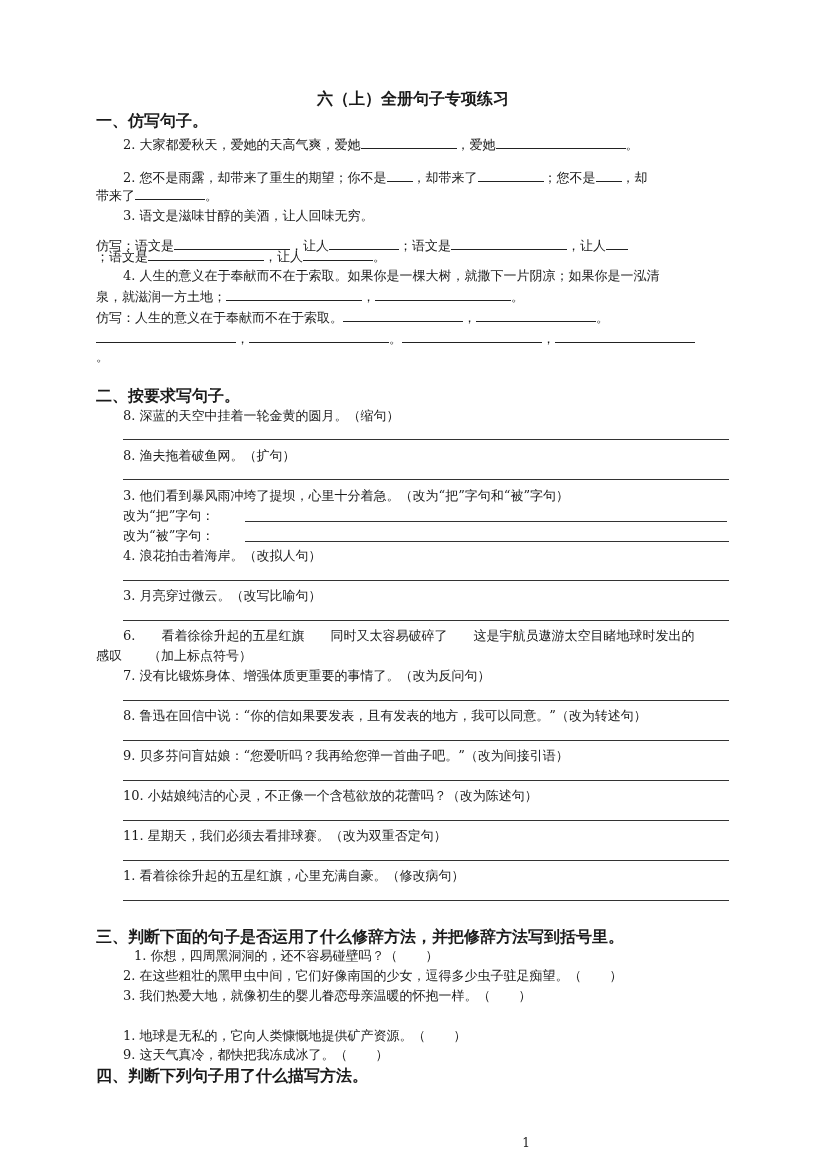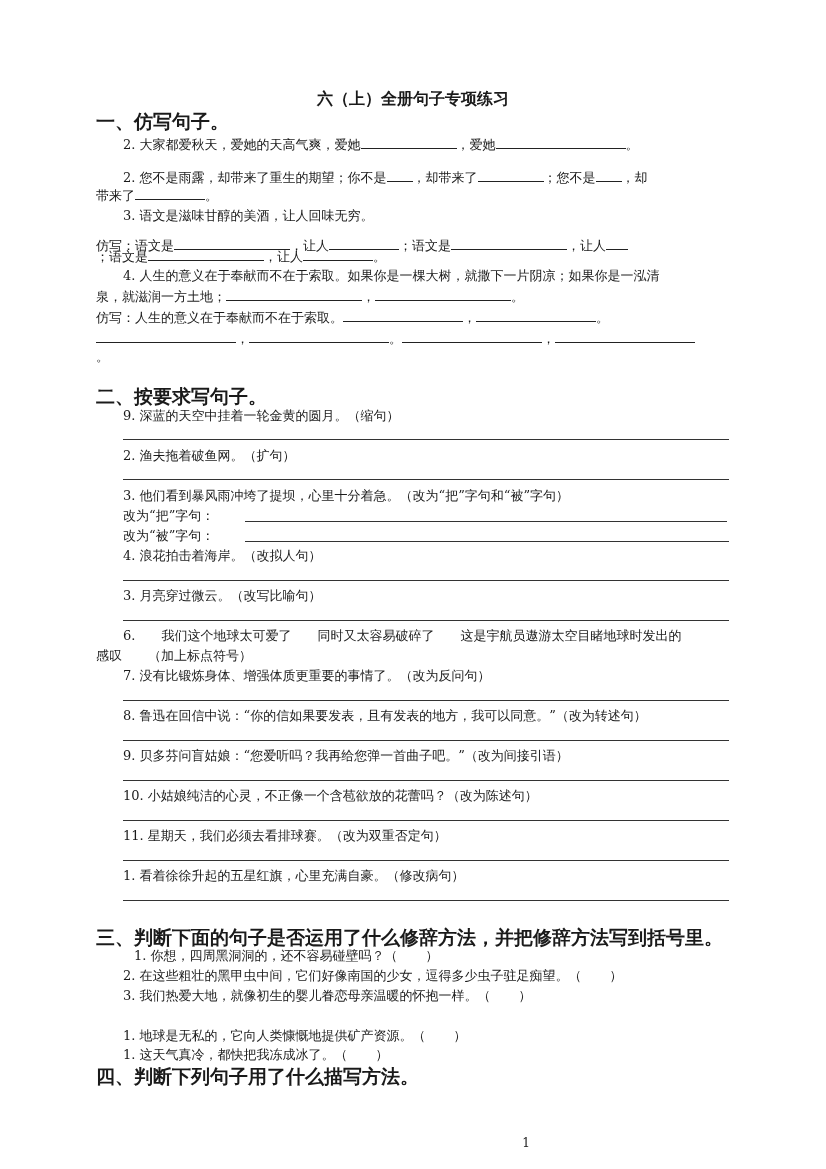--- a/index.html
+++ b/index.html
@@ -1,21 +1,21 @@
 <!DOCTYPE html>
 <html><head>
 <meta charset="utf-8">
 <style>
   html, body { margin:0; padding:0; background:#ffffff; }
   body { width:826px; height:1169px; position:relative; overflow:hidden;
          font-family:"DejaVu Serif", "Liberation Serif", serif; color:#1a1a1a; font-size:13px; }
   .abs { position:absolute; white-space:nowrap; line-height:18px; }
   .title { left:0; width:826px; text-align:center; top:90px; font-size:16px; font-weight:bold;
            font-family:"DejaVu Sans", "Liberation Sans", sans-serif; }
-  .sec { font-weight:bold; font-family:"DejaVu Sans","Liberation Sans",sans-serif; font-size:19px; left:96px; }
+  .sec { font-weight:bold; font-family:"DejaVu Sans","Liberation Sans",sans-serif; font-size:16px; left:96px; }
   .blank { display:inline-block; border-bottom:1px solid #222; height:13px; vertical-align:baseline; }
   .rule { position:absolute; left:123px; width:606px; height:0; border-top:1px solid #333; }
   .rule2 { position:absolute; height:0; border-top:1px solid #333; }
   .paren { display:inline-block; width:28px; }
   .pagenum { left:0; width:1052px; text-align:center; top:1134px; font-size:12px; }
 </style>
 </head>
 <body>
 
 <div class="abs title">六（上）全册句子专项练习</div>
@@ -48,40 +48,40 @@
 <div class="abs" style="left:96px;top:308px">
   <span>仿写：人生的意义在于奉献而不在于索取。</span><span class="blank" style="width:120px"></span><span>，</span><span class="blank" style="width:120px"></span><span>。</span>
 </div>
 <div class="abs" style="left:96px;top:329px">
   <span class="blank" style="width:140px"></span><span>，</span><span class="blank" style="width:140px"></span><span>。</span><span class="blank" style="width:140px"></span><span>，</span><span class="blank" style="width:140px"></span>
 </div>
 <div class="abs" style="left:96px;top:348px">。</div>
 
 <div class="abs sec" style="top:387px">二、按要求写句子。</div>
 
-<div class="abs" style="left:123px;top:407px">9. 深蓝的天空中挂着一轮金黄的圆月。（缩句）</div>
+<div class="abs" style="left:123px;top:407px">8. 深蓝的天空中挂着一轮金黄的圆月。（缩句）</div>
 <div class="rule" style="top:439px"></div>
 
-<div class="abs" style="left:123px;top:447px">2. 渔夫拖着破鱼网。（扩句）</div>
+<div class="abs" style="left:123px;top:447px">8. 渔夫拖着破鱼网。（扩句）</div>
 <div class="rule" style="top:479px"></div>
 
 <div class="abs" style="left:123px;top:487px">3. 他们看到暴风雨冲垮了提坝，心里十分着急。（改为“把”字句和“被”字句）</div>
 <div class="abs" style="left:123px;top:507px">改为“把”字句：</div>
 <div class="rule2" style="left:245px;width:482px;top:521px"></div>
 <div class="abs" style="left:123px;top:527px">改为“被”字句：</div>
 <div class="rule2" style="left:245px;width:484px;top:541px"></div>
 
 <div class="abs" style="left:123px;top:547px">4. 浪花拍击着海岸。（改拟人句）</div>
 <div class="rule" style="top:580px"></div>
 
 <div class="abs" style="left:123px;top:587px">3. 月亮穿过微云。（改写比喻句）</div>
 <div class="rule" style="top:620px"></div>
 
 <div class="abs" style="left:123px;top:627px">
-  <span>6.</span><span style="display:inline-block;width:26px"></span><span>我们这个地球太可爱了</span><span style="display:inline-block;width:26px"></span><span>同时又太容易破碎了</span><span style="display:inline-block;width:26px"></span><span>这是宇航员遨游太空目睹地球时发出的</span>
+  <span>6.</span><span style="display:inline-block;width:26px"></span><span>看着徐徐升起的五星红旗</span><span style="display:inline-block;width:26px"></span><span>同时又太容易破碎了</span><span style="display:inline-block;width:26px"></span><span>这是宇航员遨游太空目睹地球时发出的</span>
 </div>
 <div class="abs" style="left:96px;top:647px">
   <span>感叹</span><span style="display:inline-block;width:26px"></span><span>（加上标点符号）</span>
 </div>
 
 <div class="abs" style="left:123px;top:667px">7. 没有比锻炼身体、增强体质更重要的事情了。（改为反问句）</div>
 <div class="rule" style="top:700px"></div>
 
 <div class="abs" style="left:123px;top:707px">8. 鲁迅在回信中说：“你的信如果要发表，且有发表的地方，我可以同意。”（改为转述句）</div>
 <div class="rule" style="top:740px"></div>
@@ -106,18 +106,18 @@
 <div class="abs" style="left:123px;top:967px">
   <span>2. 在这些粗壮的黑甲虫中间，它们好像南国的少女，逗得多少虫子驻足痴望。</span><span>（</span><span class="paren"></span><span>）</span>
 </div>
 <div class="abs" style="left:123px;top:987px">
   <span>3. 我们热爱大地，就像初生的婴儿眷恋母亲温暖的怀抱一样。</span><span>（</span><span class="paren"></span><span>）</span>
 </div>
 <div class="abs" style="left:123px;top:1027px">
   <span>1. 地球是无私的，它向人类慷慨地提供矿产资源。</span><span>（</span><span class="paren"></span><span>）</span>
 </div>
 <div class="abs" style="left:123px;top:1046px">
-  <span>1. 这天气真冷，都快把我冻成冰了。</span><span>（</span><span class="paren"></span><span>）</span>
+  <span>9. 这天气真冷，都快把我冻成冰了。</span><span>（</span><span class="paren"></span><span>）</span>
 </div>
 
 <div class="abs sec" style="top:1067px">四、判断下列句子用了什么描写方法。</div>
 
 <div class="abs pagenum" style="left:0;width:1052px">1</div>
 
 </body></html>

